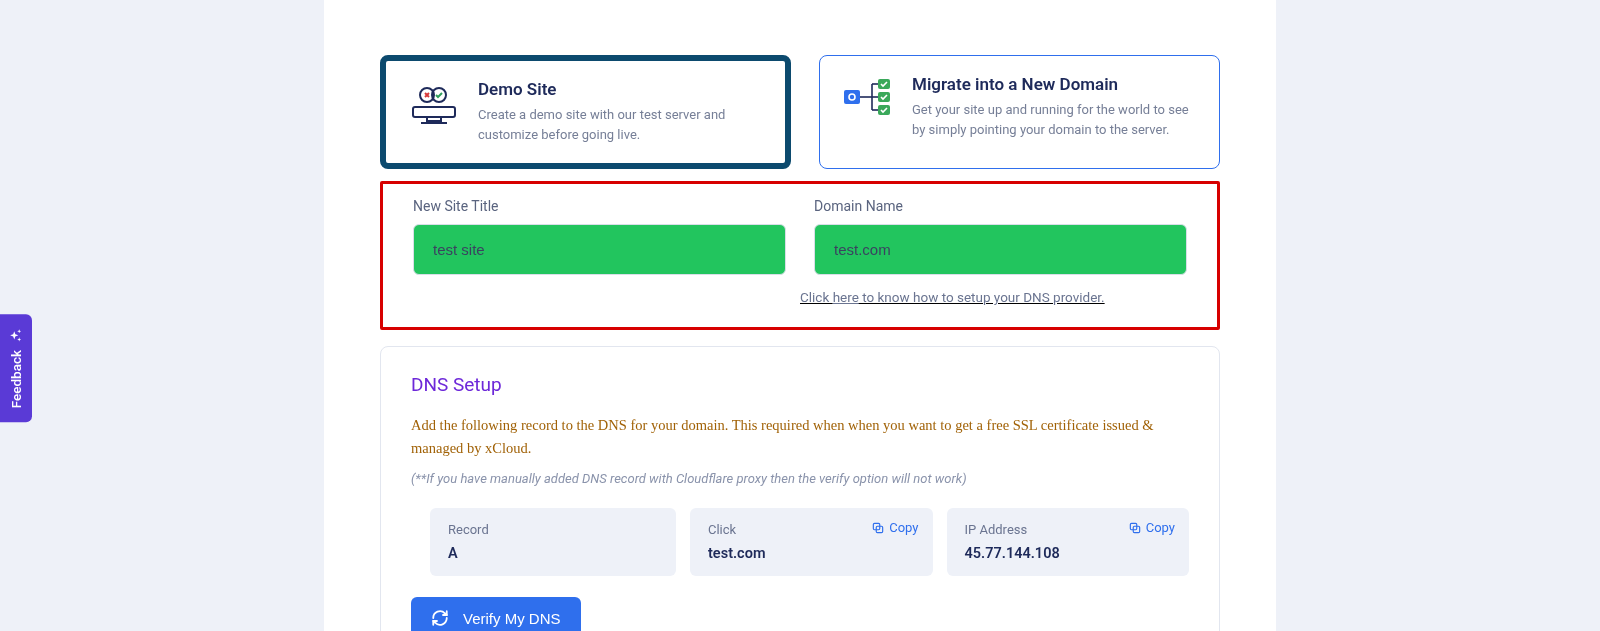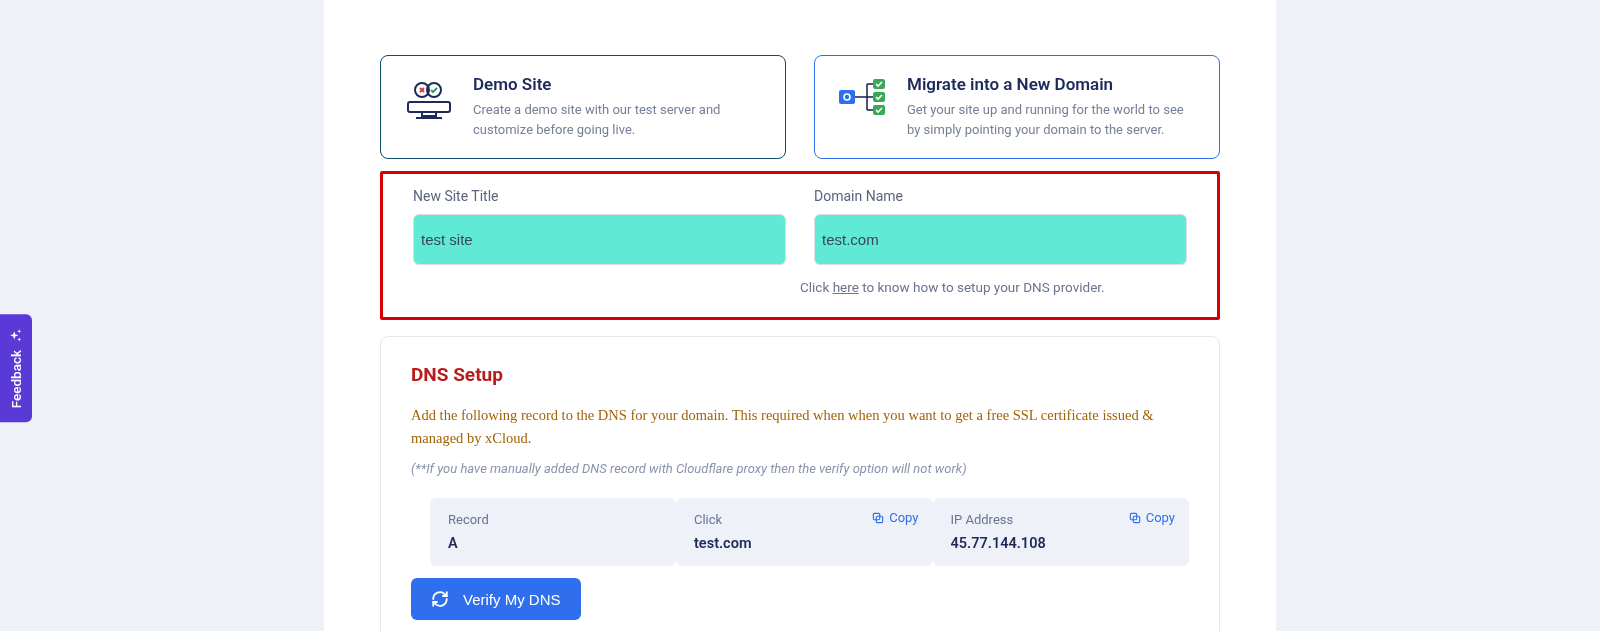--- a/index.html
+++ b/index.html
@@ -21,21 +21,21 @@
   }
   .inner {
     padding: 55px 56px 0 56px;
   }
   .card-row {
     display: flex;
     gap: 28px;
   }
   .option-card {
     flex: 1;
-    border: 1px solid #0c4a6e;
+    border: 6px solid #0c4a6e;
     border-radius: 8px;
     padding: 18px 22px;
     display: flex;
     gap: 18px;
     align-items: flex-start;
     cursor: pointer;
     background: #fff;
   }
   .option-card.selected {
     border: 1.5px solid #2f6fed;
@@ -74,64 +74,66 @@
   .form-label {
     color: #5a647f;
     font-size: 14px;
     display: inline-block;
     margin-bottom: 10px;
   }
   .form-input {
     width: 100%;
     border: 1px solid #d9dee8;
     border-radius: 6px;
-    padding: 16px 7px;
+    padding: 16px 19px;
     font-size: 15px;
     color: #3a4360;
-    background: #5eead4;
+    background: #22c55e;
   }
   .helper-row {
     padding: 14px 30px 0 30px;
     display: flex;
+    text-decoration: underline;
   }
   .helper-row .spacer-half { flex:1; }
   .helper-text {
     flex:1;
     color: #6a7490;
     font-size: 13.5px;
   }
   .helper-text a { color: #6a7490; text-decoration: underline; }
   .dns-card {
     border: 1px solid #e2e6ef;
     border-radius: 8px;
     margin: 16px 0 0 0;
     padding: 26px 30px 30px 30px;
   }
   .dns-card h2 {
-    color: #b91c1c;
+    color: #6d28d9;
     font-size: 19px;
-    font-weight: 700;
+    font-weight: 400;
     margin-bottom: 18px;
   }
   .dns-desc {
     color: #a16207;
     font-size: 14.5px;
     line-height: 1.55;
     margin-bottom: 12px;
     font-family: Liberation Serif, serif;
   }
   .dns-note {
     color: #8a93ab;
     font-size: 13px;
     font-style: italic;
     margin-bottom: 22px;
   }
   .dns-boxes {
     display: flex;
-    margin-bottom: 12px;
+    gap: 14px;
+    margin-bottom: 21px;
     padding-left: 19px;
   }
   .dns-box {
     flex: 1;
     background: #eef1f8;
     border-radius: 6px;
     padding: 14px 18px;
     position: relative;
   }
   .dns-box .box-label {

